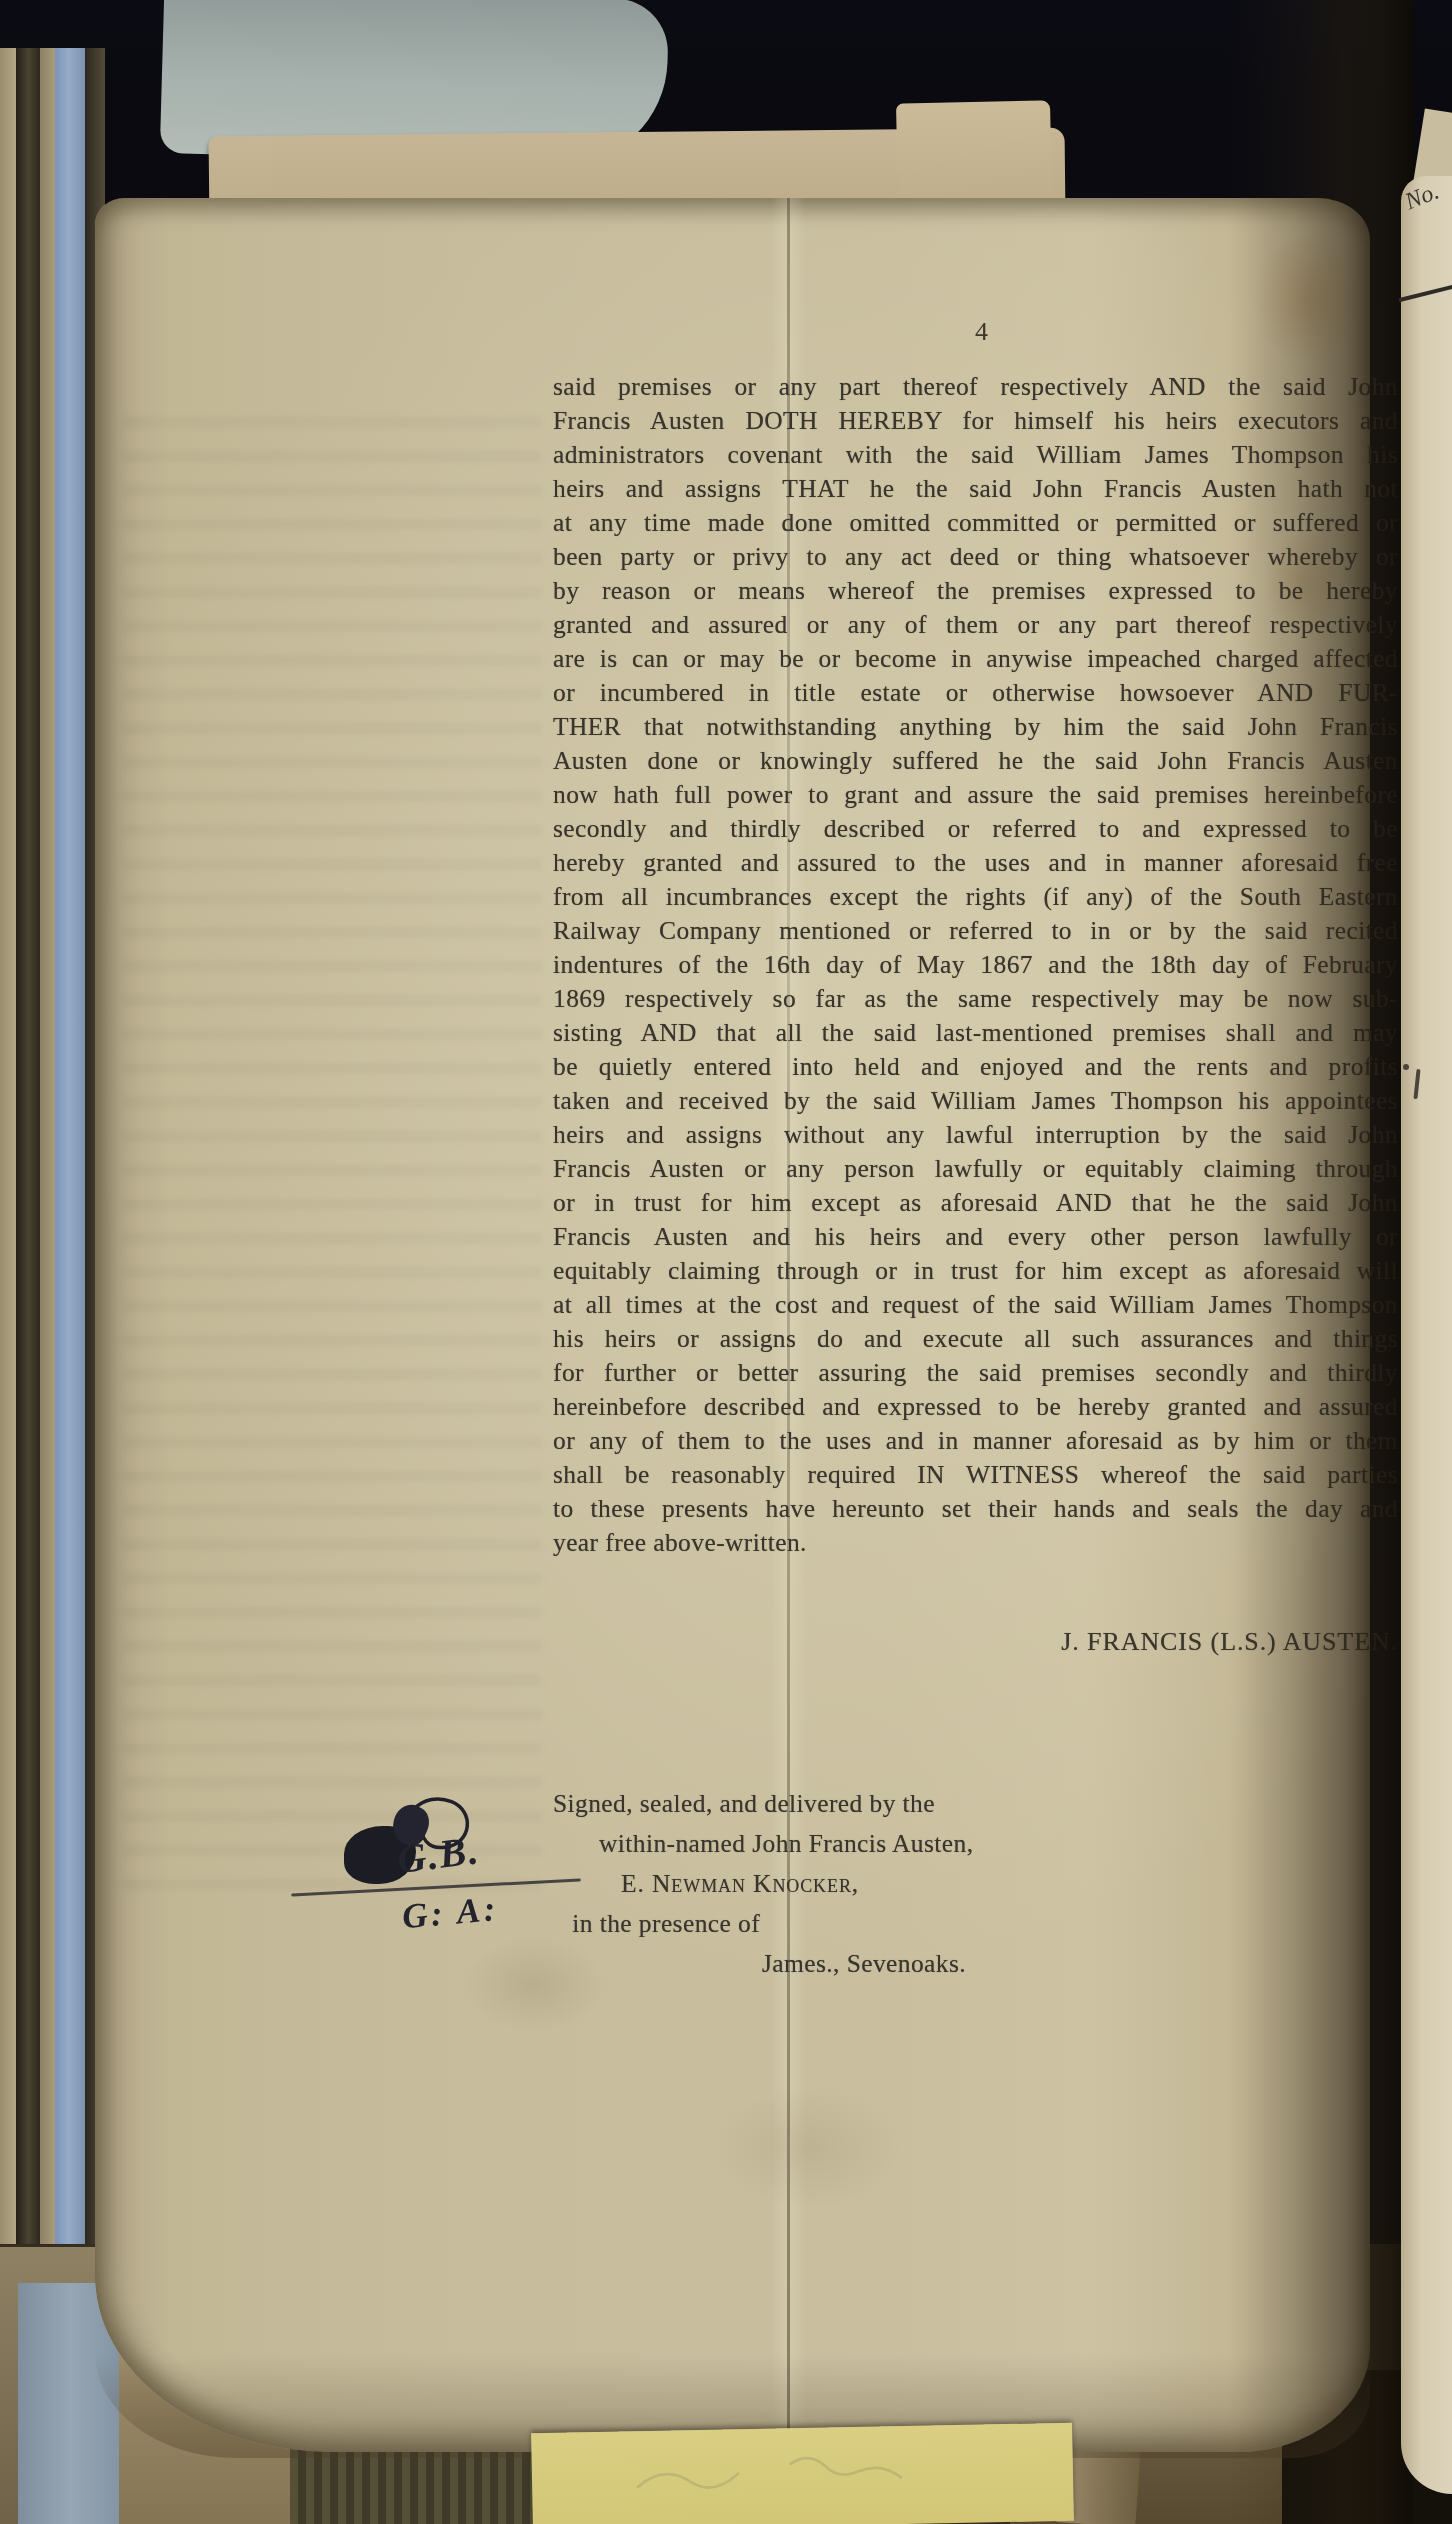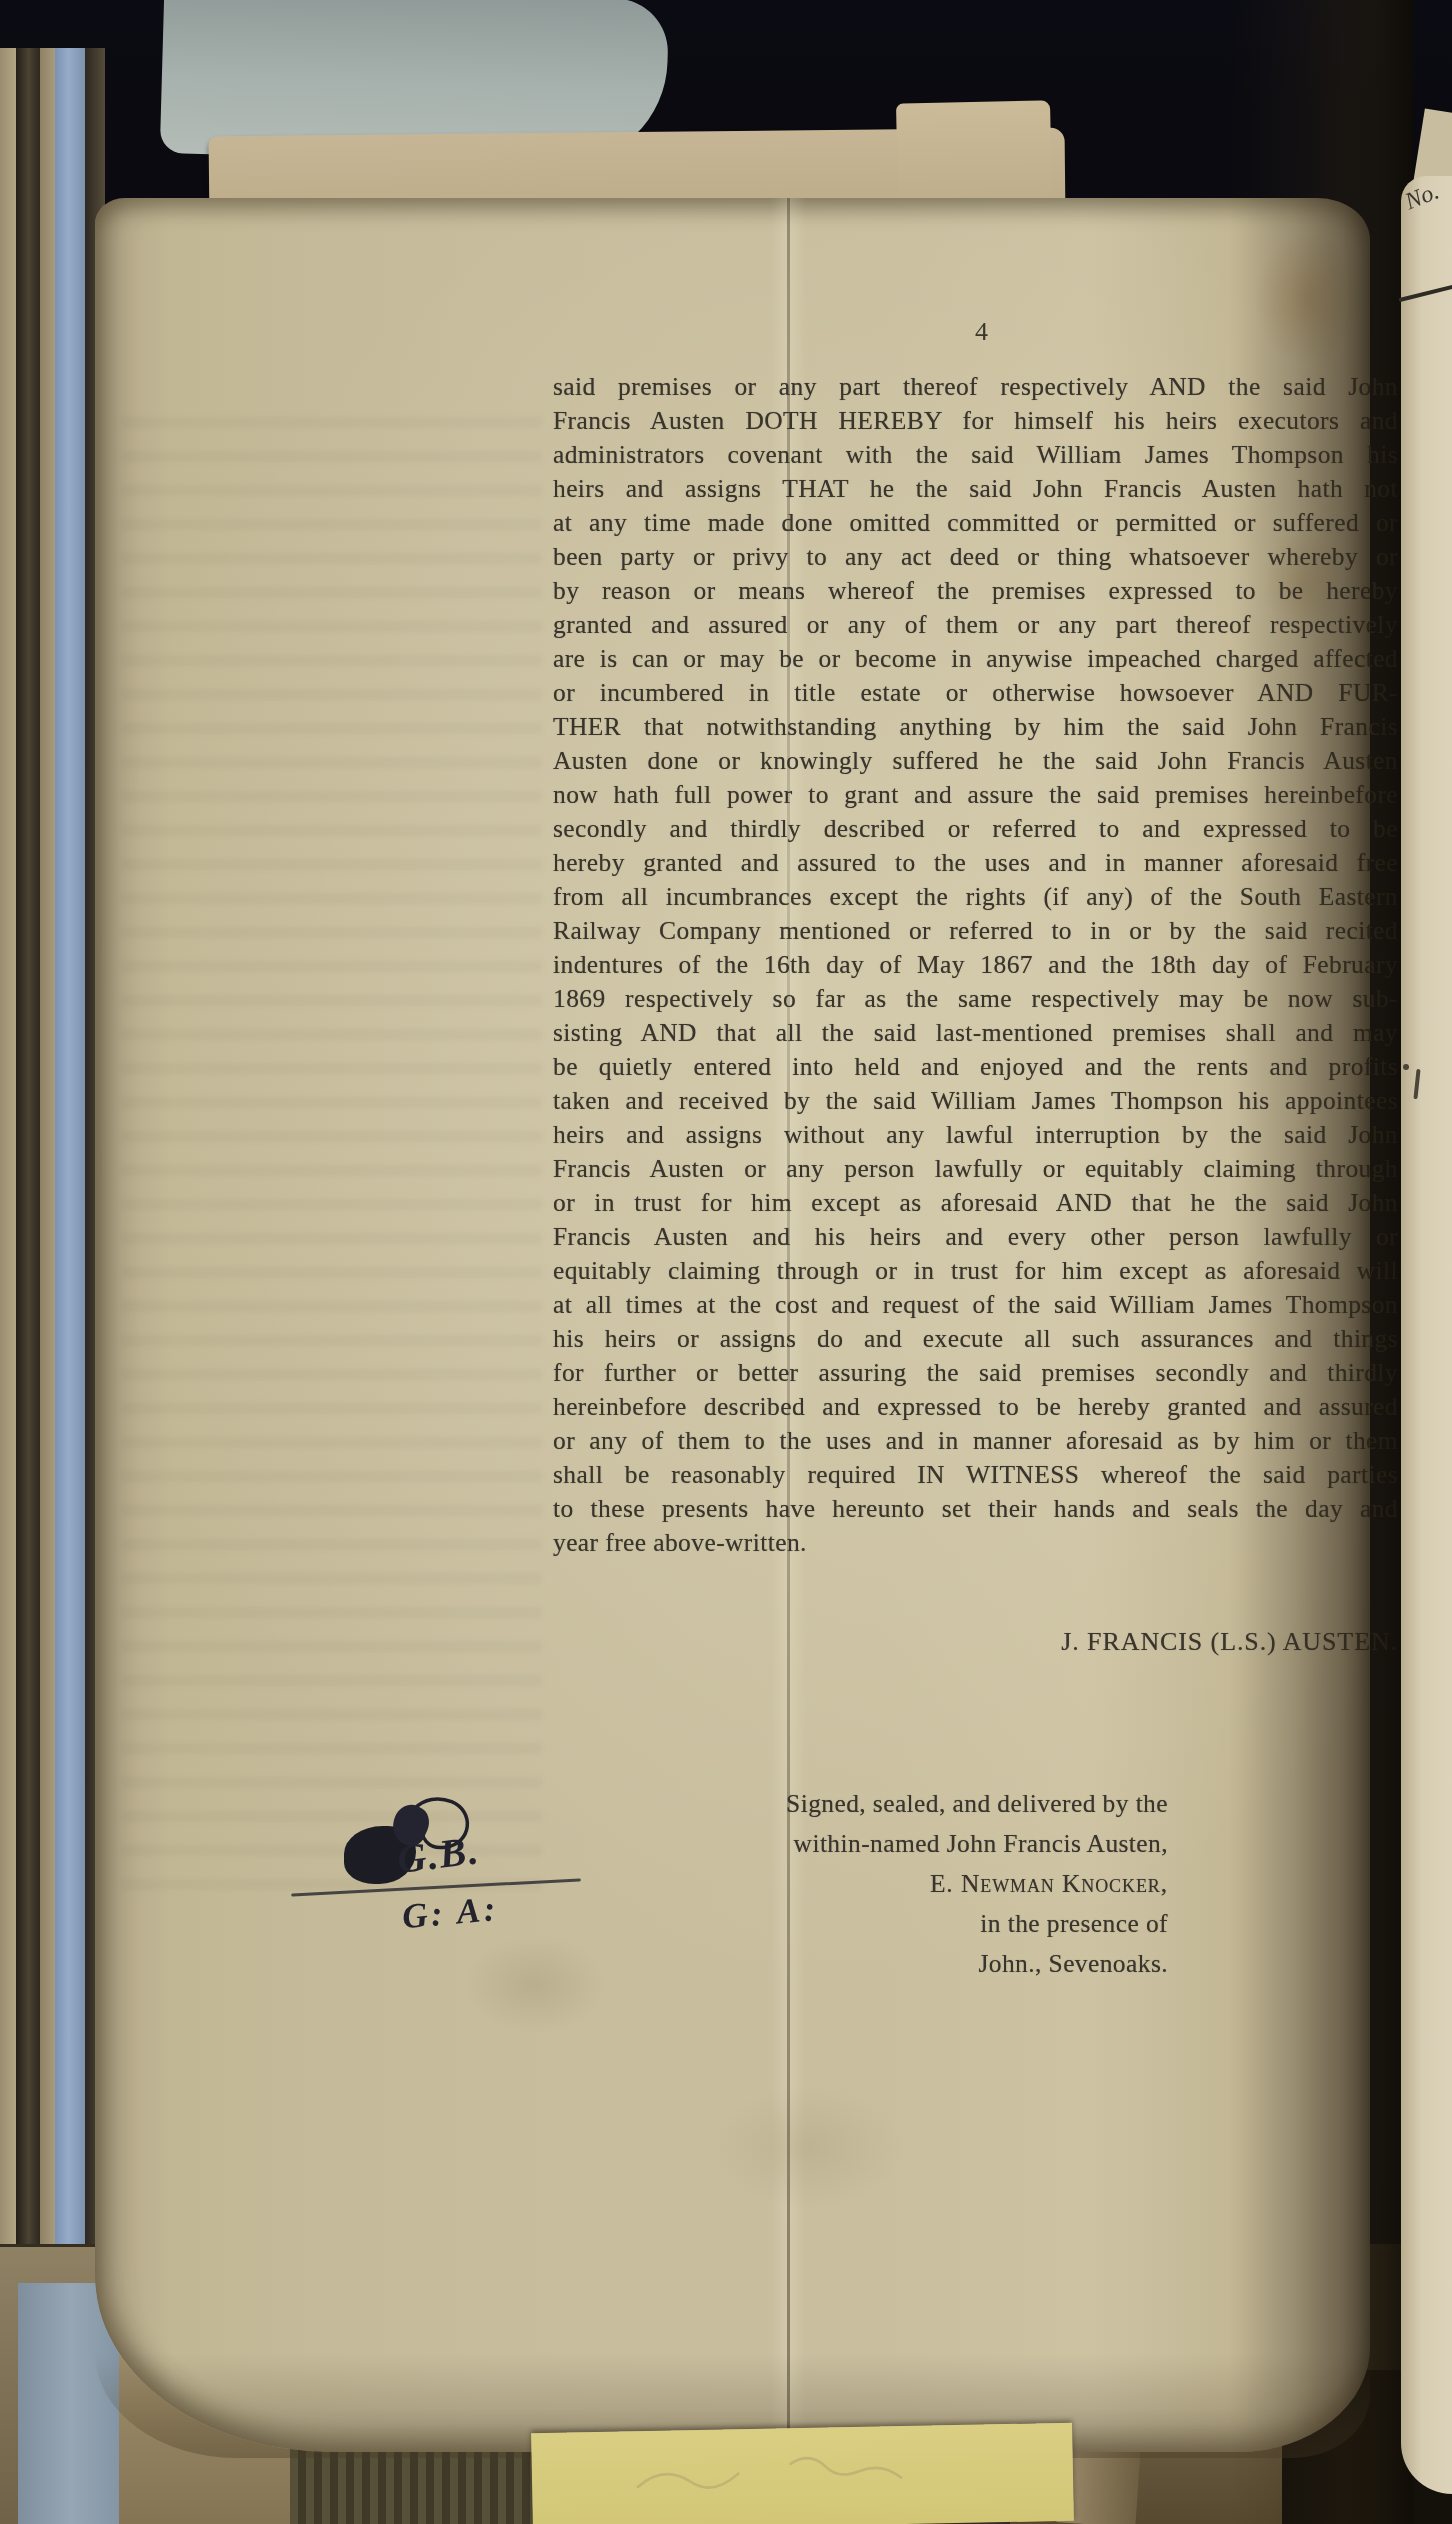--- a/index.html
+++ b/index.html
@@ -56,21 +56,21 @@
     font-size:26px;color:#3b352b;}
   .text-block{position:absolute;left:458px;top:172px;width:845px;
     font-size:25.5px;line-height:34px;color:#39342c;letter-spacing:0.4px;
     text-shadow:0 0 0.9px rgba(57,52,44,0.55);}
   .text-line{text-align:justify;text-align-last:justify;white-space:normal;}
   .text-line:last-child{text-align-last:left;}
   .signature{position:absolute;left:458px;top:1429px;width:845px;text-align:right;
     font-size:26px;letter-spacing:0.9px;color:#3a352d;text-shadow:0 0 0.9px rgba(57,52,44,0.55);}
   .attest{position:absolute;left:458px;top:1586px;width:615px;font-size:25.5px;
     color:#39342c;letter-spacing:0.4px;text-shadow:0 0 0.9px rgba(57,52,44,0.55);}
-  .attest .l{position:relative;line-height:40px;text-align:right;}
+  .attest .l{position:relative;line-height:40px;}
   .attest .l.i1{padding-left:46px;}
   .attest .l.i2{padding-left:19.3px;}
   .attest .l.i3{padding-left:68px;font-variant:small-caps;letter-spacing:0.9px;}
   .attest .l.i4{padding-left:209px;}
   
   .ink-blot{position:absolute;left:342px;top:1775px;width:184px;height:176px;}
   .blob1{position:absolute;left:1.8px;top:51px;width:72px;height:58px;background:#1c1c24;
     border-radius:58% 42% 55% 45% / 52% 48% 60% 40%;filter:blur(0.4px);}
   .blob2{position:absolute;left:51px;top:30px;width:35px;height:40px;background:#242430;
     border-radius:50% 50% 40% 60%;transform:rotate(24deg);}
@@ -192,21 +192,21 @@
         <div class="text-line">year free above-written.</div>
       </div>
 
     <div class="signature">J. FRANCIS (L.S.) AUSTEN.</div>
 
     <div class="attest">
       <div class="l">Signed, sealed, and delivered by the</div>
       <div class="l i1">within-named John Francis Austen,</div>
       <div class="l i3">E. Newman Knocker,</div>
       <div class="l i2">in the presence of</div>
-      <div class="l i4">John., Sevenoaks.</div>
+      <div class="l i4">James., Sevenoaks.</div>
     </div>
   </div>
 
   <div class="ink-blot">
     <div class="blob1"></div>
     <div class="blob2"></div>
     <svg width="184" height="176" viewBox="0 0 210 200">
       <path d="M70,100 C 60,40 95,18 125,30 C 152,41 148,78 118,82 C 98,85 88,70 92,55" fill="none" stroke="#20202a" stroke-width="4" stroke-linecap="round"></path>
     </svg>
   </div>

